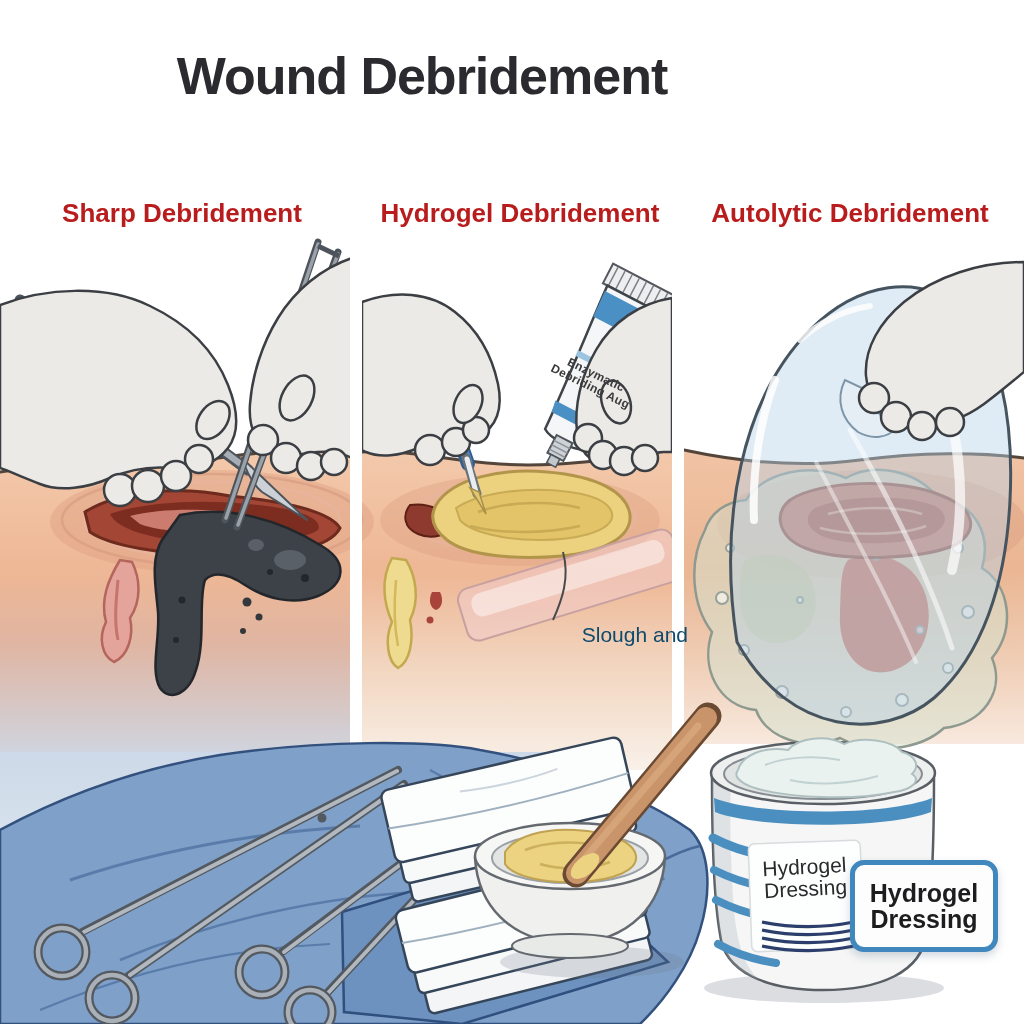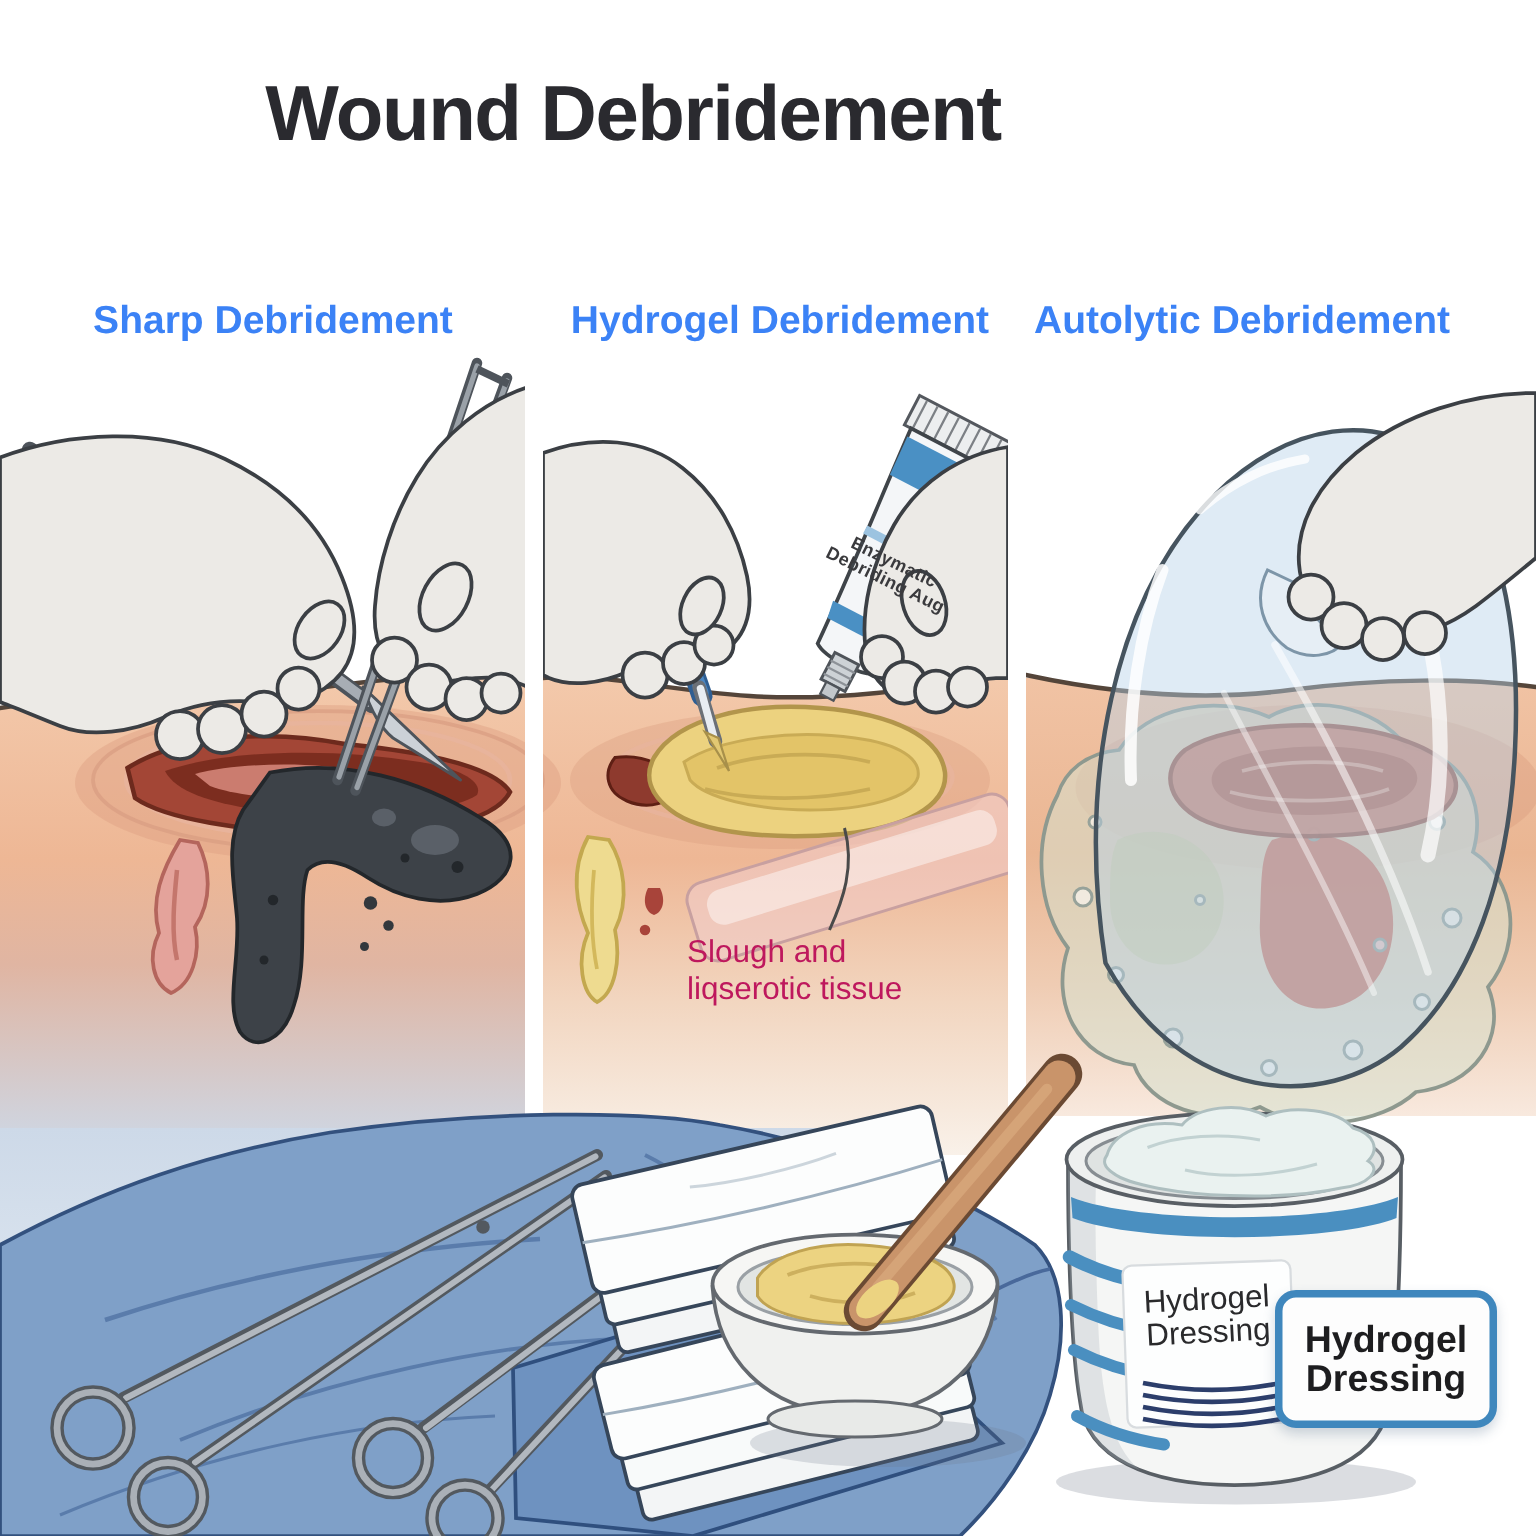--- a/index.html
+++ b/index.html
@@ -12,28 +12,28 @@
   #skin2{left:362px;top:452px;width:310px;height:318px;
     background:linear-gradient(#f3c9ab, #eeb795 38%, #f2d6c0 68%, #f9f1e9 100%);}
   #skin3{left:684px;top:452px;width:340px;height:292px;
     background:linear-gradient(#f1c3a4, #eab693 40%, #efccb3 70%, #f8e9de 100%);}
   #haze{left:0;top:752px;width:552px;height:272px;
     background:linear-gradient(#cdd9e8, #e0e9f2 60%, #e9eff6 100%);}
   svg{position:absolute;left:0;top:0;}
   .txt{position:absolute;color:#2d2d31;}
   #title{left:0;top:46px;width:844px;text-align:center;font-size:52px;font-weight:700;
          letter-spacing:-1px;color:#2a2a2f;}
-  .panel-header{top:198px;text-align:center;font-size:26px;font-weight:600;color:#3b82f6;}
+  .panel-header{top:198px;text-align:center;font-size:26px;font-weight:600;color:#b91c1c;}
   #hdr1{left:6px;width:352px;}
   #hdr2{left:362px;width:316px;}
-  #hdr3{left:666px;width:324px;}
+  #hdr3{left:688px;width:324px;}
   #tube-label{left:545px;top:368px;width:96px;text-align:center;transform:rotate(26deg);
     font-size:12px;line-height:13px;font-weight:600;color:#3a3a3d;letter-spacing:.3px;}
-  #annotation{left:458px;top:622px;width:230px;text-align:left;font-size:21px;
-    line-height:25px;font-weight:500;color:#be185d;}
+  #annotation{left:458px;top:622px;width:230px;text-align:right;font-size:21px;
+    line-height:25px;font-weight:500;color:#0c4a6e;}
   #tub-label{left:752px;top:856px;width:106px;text-align:center;transform:rotate(-3deg);
     font-size:21px;line-height:22px;font-weight:500;color:#2a2a2c;}
   #callout{position:absolute;left:850px;top:860px;width:138px;height:82px;
     background:#fdfdfd;border:5px solid #3f87bd;border-radius:14px;
     box-shadow:0 4px 8px rgba(70,100,130,.25);
     display:flex;flex-direction:column;align-items:center;justify-content:center;
     font-size:25px;line-height:26px;font-weight:600;color:#1d1d1f;}
 </style>
 </head>
 <body>
@@ -316,21 +316,20 @@
   <div id="hdr2" class="txt panel-header">Hydrogel Debridement</div>
   <div id="hdr3" class="txt panel-header">Autolytic Debridement</div>
 
   <div id="tube-label" class="txt">
     <div>Enzymatic</div>
     <div>Debriding Aug</div>
   </div>
 
   <div id="annotation" class="txt">
     <div>Slough and</div>
-    <div>liqserotic tissue</div>
   </div>
 
   <div id="tub-label" class="txt">
     <div>Hydrogel</div>
     <div>Dressing</div>
   </div>
 
   <div id="callout">
     <div>Hydrogel</div>
     <div>Dressing</div>

